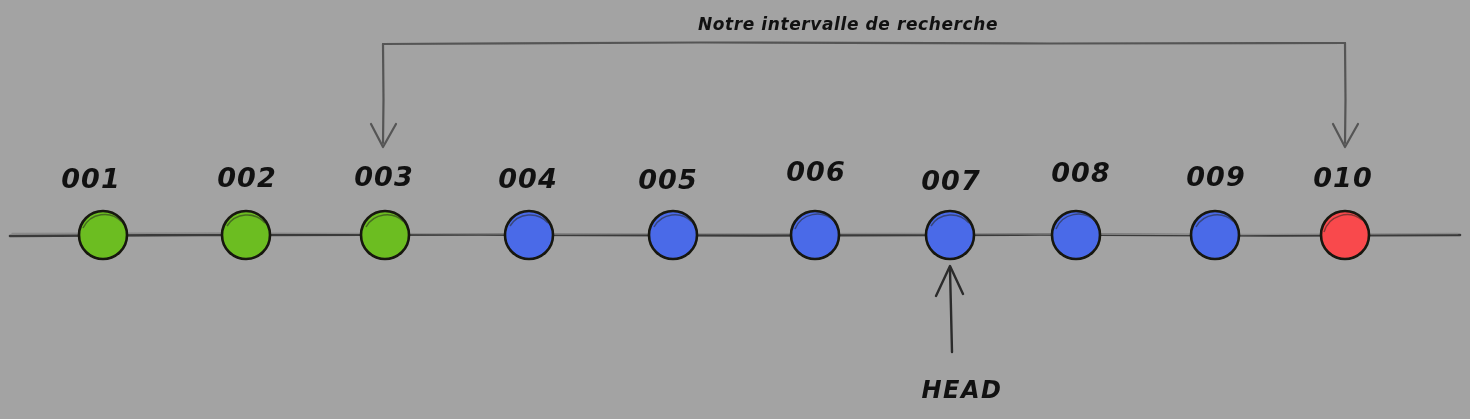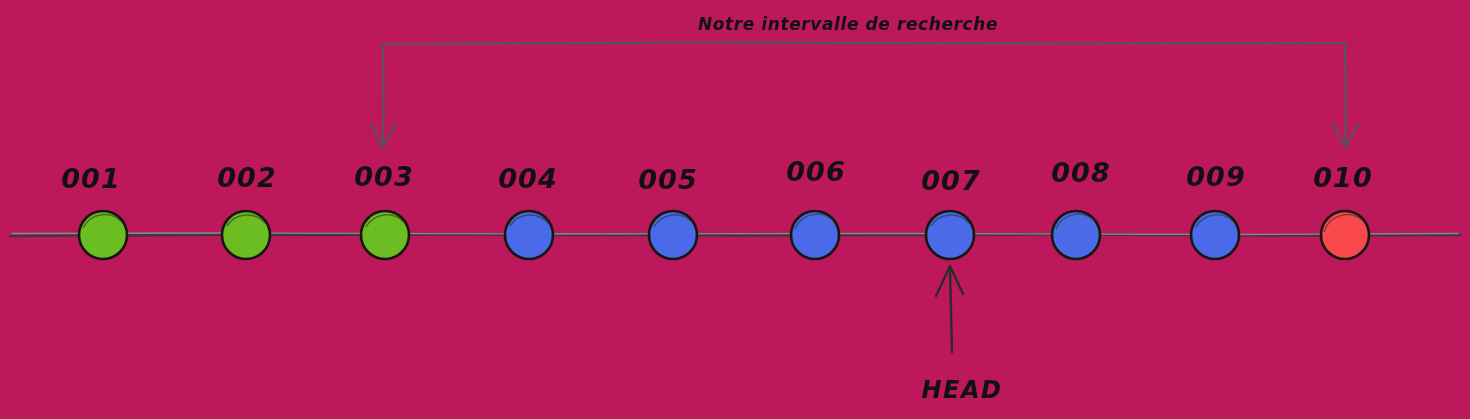--- a/index.html
+++ b/index.html
@@ -7,21 +7,21 @@
     padding: 0;
     background: #ffffff;
   }
   body {
     font-family: "DejaVu Sans", sans-serif;
   }
   #diagram-root {
     position: relative;
     width: 1470px;
     height: 419px;
-    background: #be185d;
+    background: #a3a3a3;
     overflow: hidden;
   }
   #diagram-svg {
     position: absolute;
     top: 0;
     left: 0;
     width: 1470px;
     height: 419px;
   }
   .hand-text {

